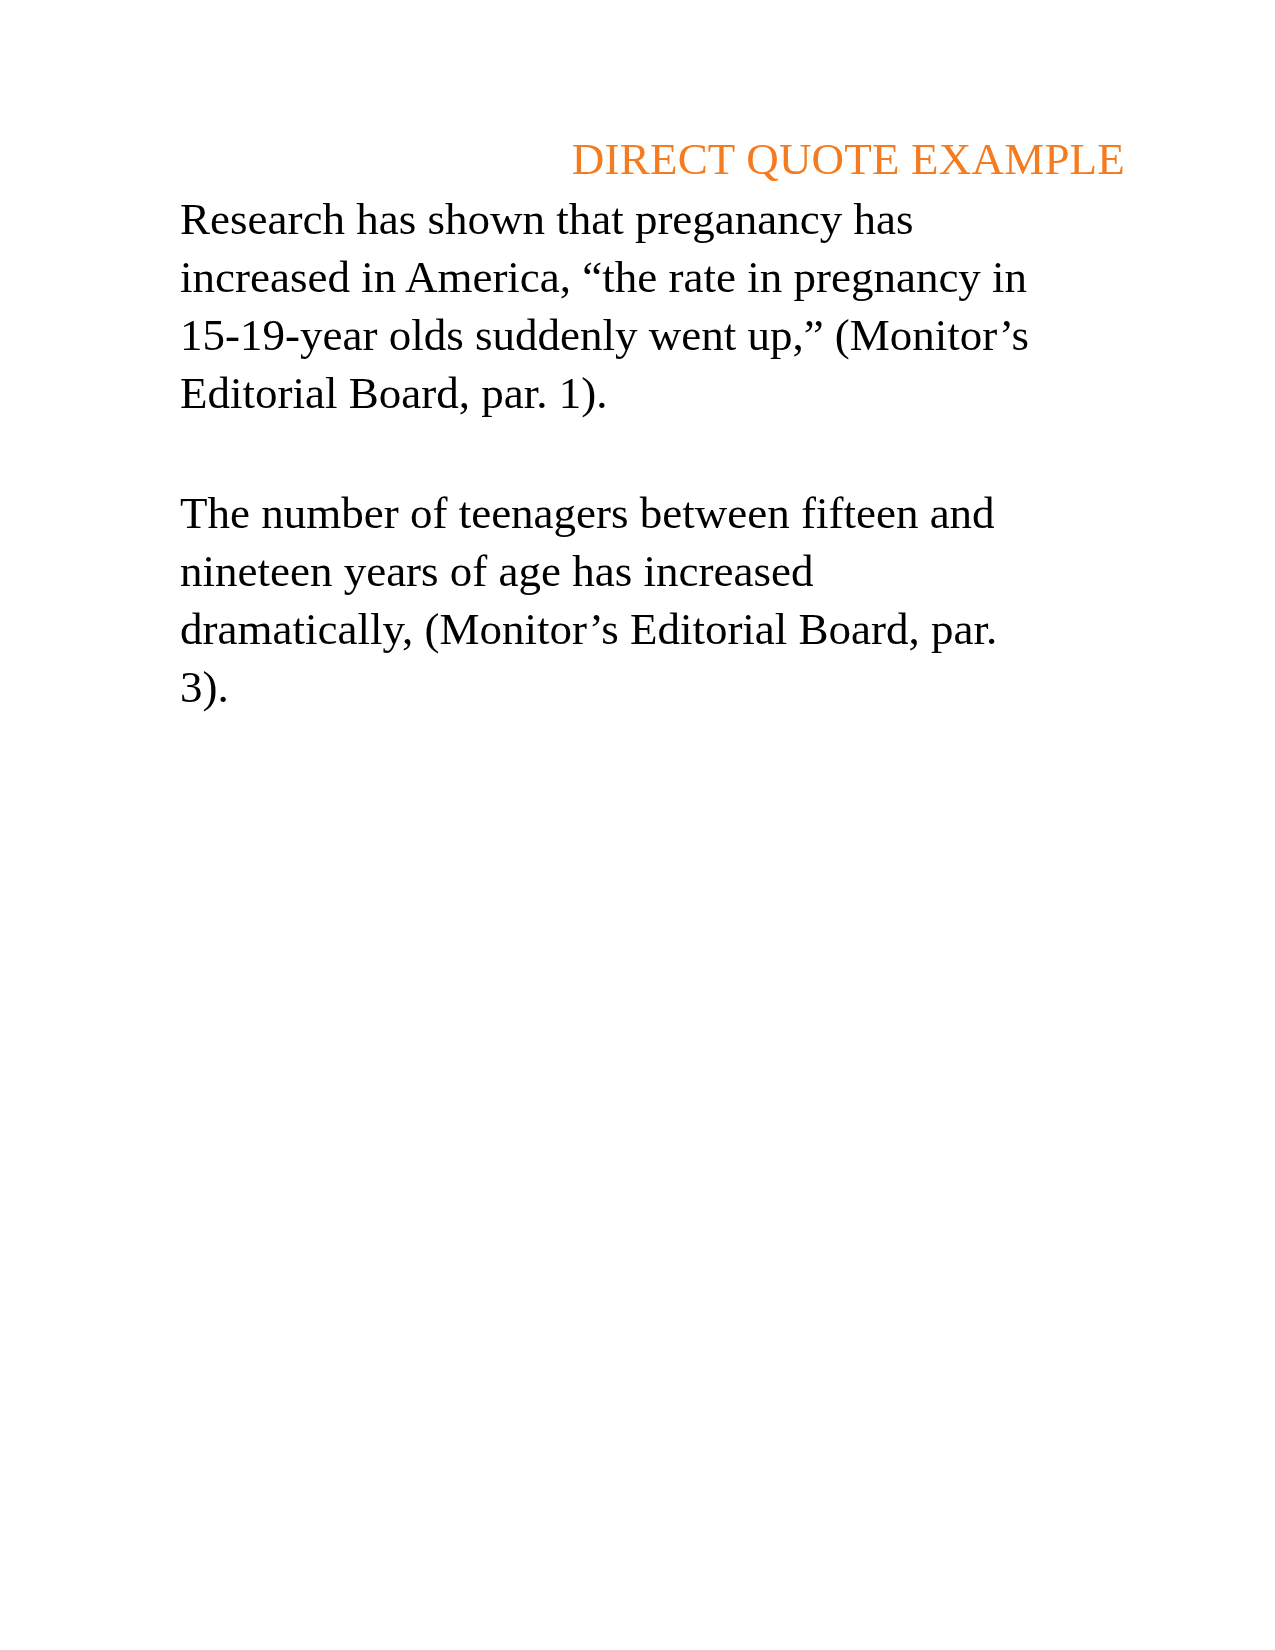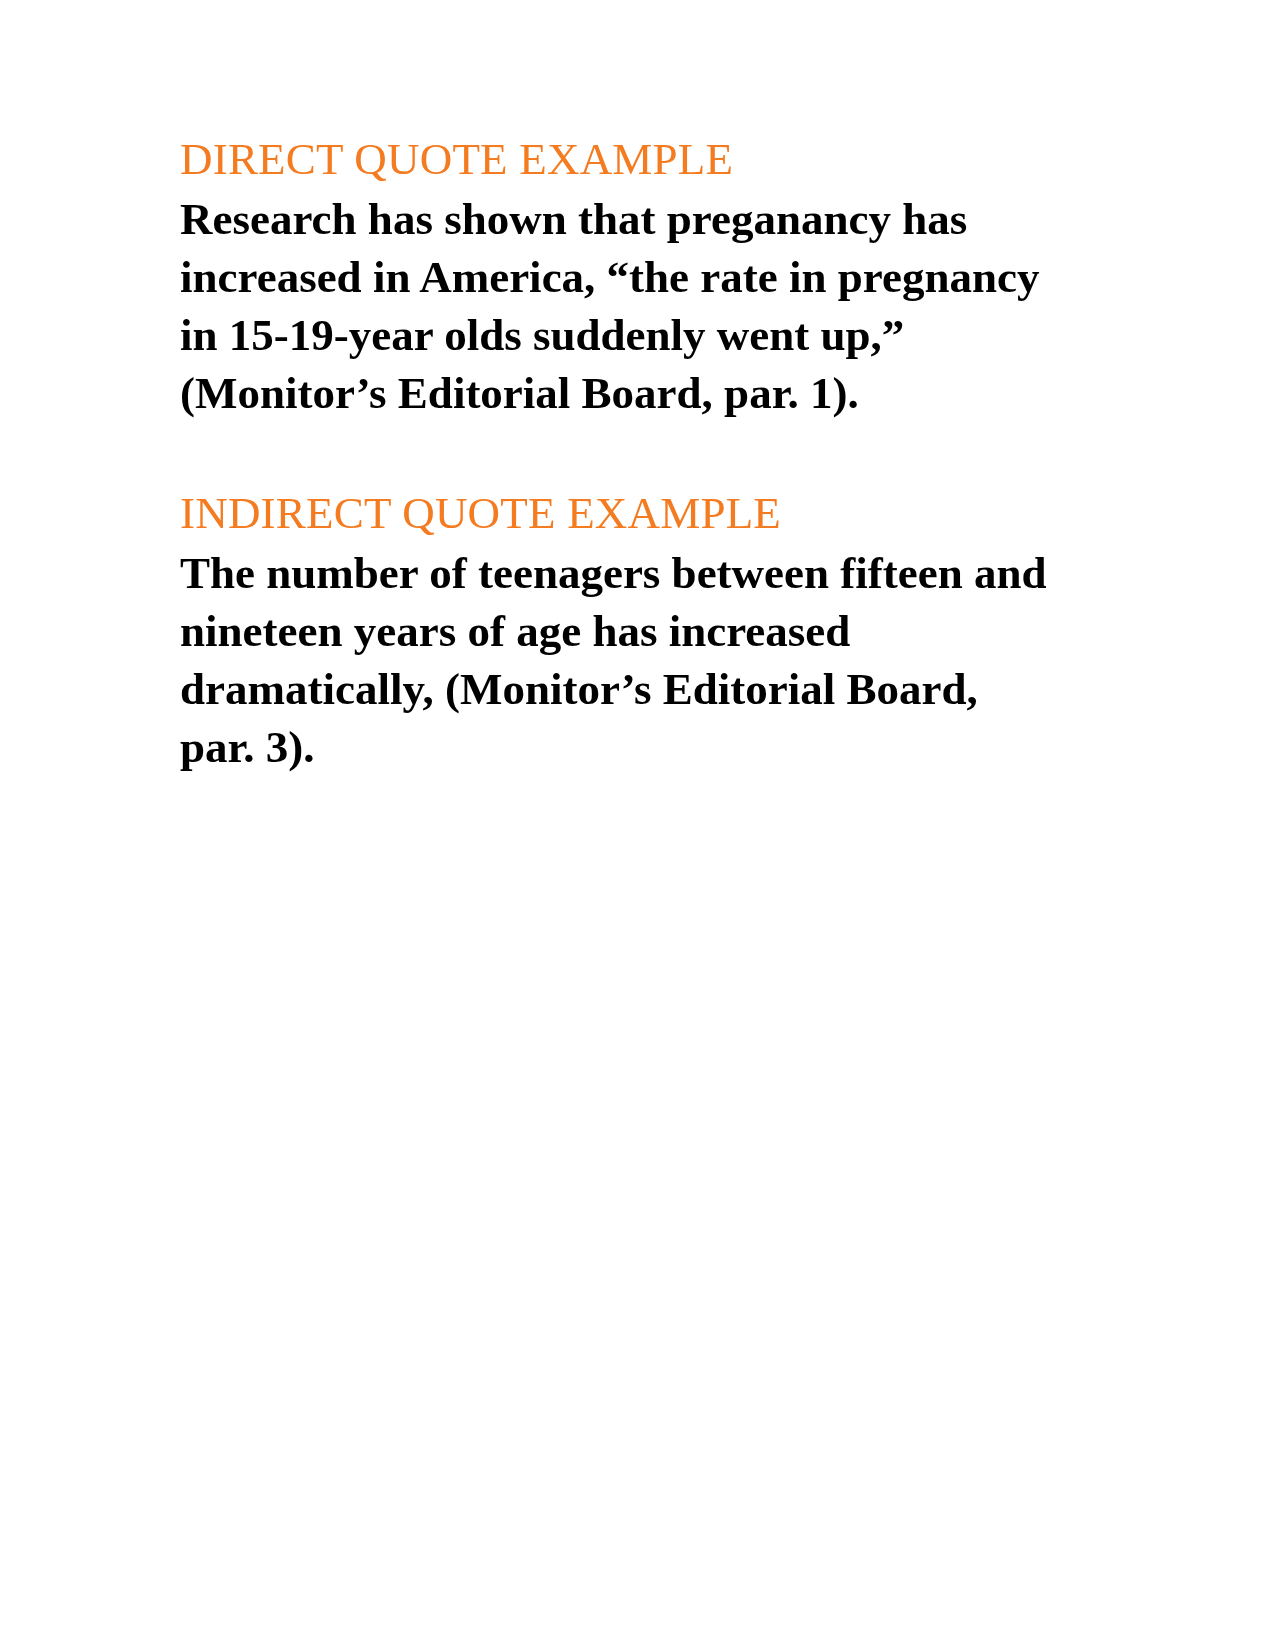--- a/index.html
+++ b/index.html
@@ -29,40 +29,40 @@
     margin-top: 62px;
   }
   .heading {
     font-family: "Liberation Serif", serif;
     font-size: 45px;
     line-height: 58px;
     font-weight: normal;
     color: #F47B20;
     margin: 0 0 2px 0;
     letter-spacing: 0.2px;
+    text-align: right;
   }
   .body-text {
     font-family: "Liberation Serif", serif;
     font-size: 45px;
     line-height: 58px;
-    font-weight: bold;
+    font-weight: normal;
     color: #000000;
     margin: 0;
     max-width: 870px;
     text-align: left;
   }
 </style>
 </head>
 <body>
 
 <div class="page">
 
   <div class="section">
     <h1 class="heading">DIRECT QUOTE EXAMPLE</h1>
     <p class="body-text">Research has shown that preganancy has increased in America, “the rate in pregnancy in 15-19-year olds suddenly went up,” (Monitor’s Editorial Board, par. 1).</p>
   </div>
 
   <div class="section">
-    <h1 class="heading">INDIRECT QUOTE EXAMPLE</h1>
     <p class="body-text">The number of teenagers between fifteen and nineteen years of age has increased dramatically, (Monitor’s Editorial Board, par. 3).</p>
   </div>
 
 </div>
 
 </body></html>

